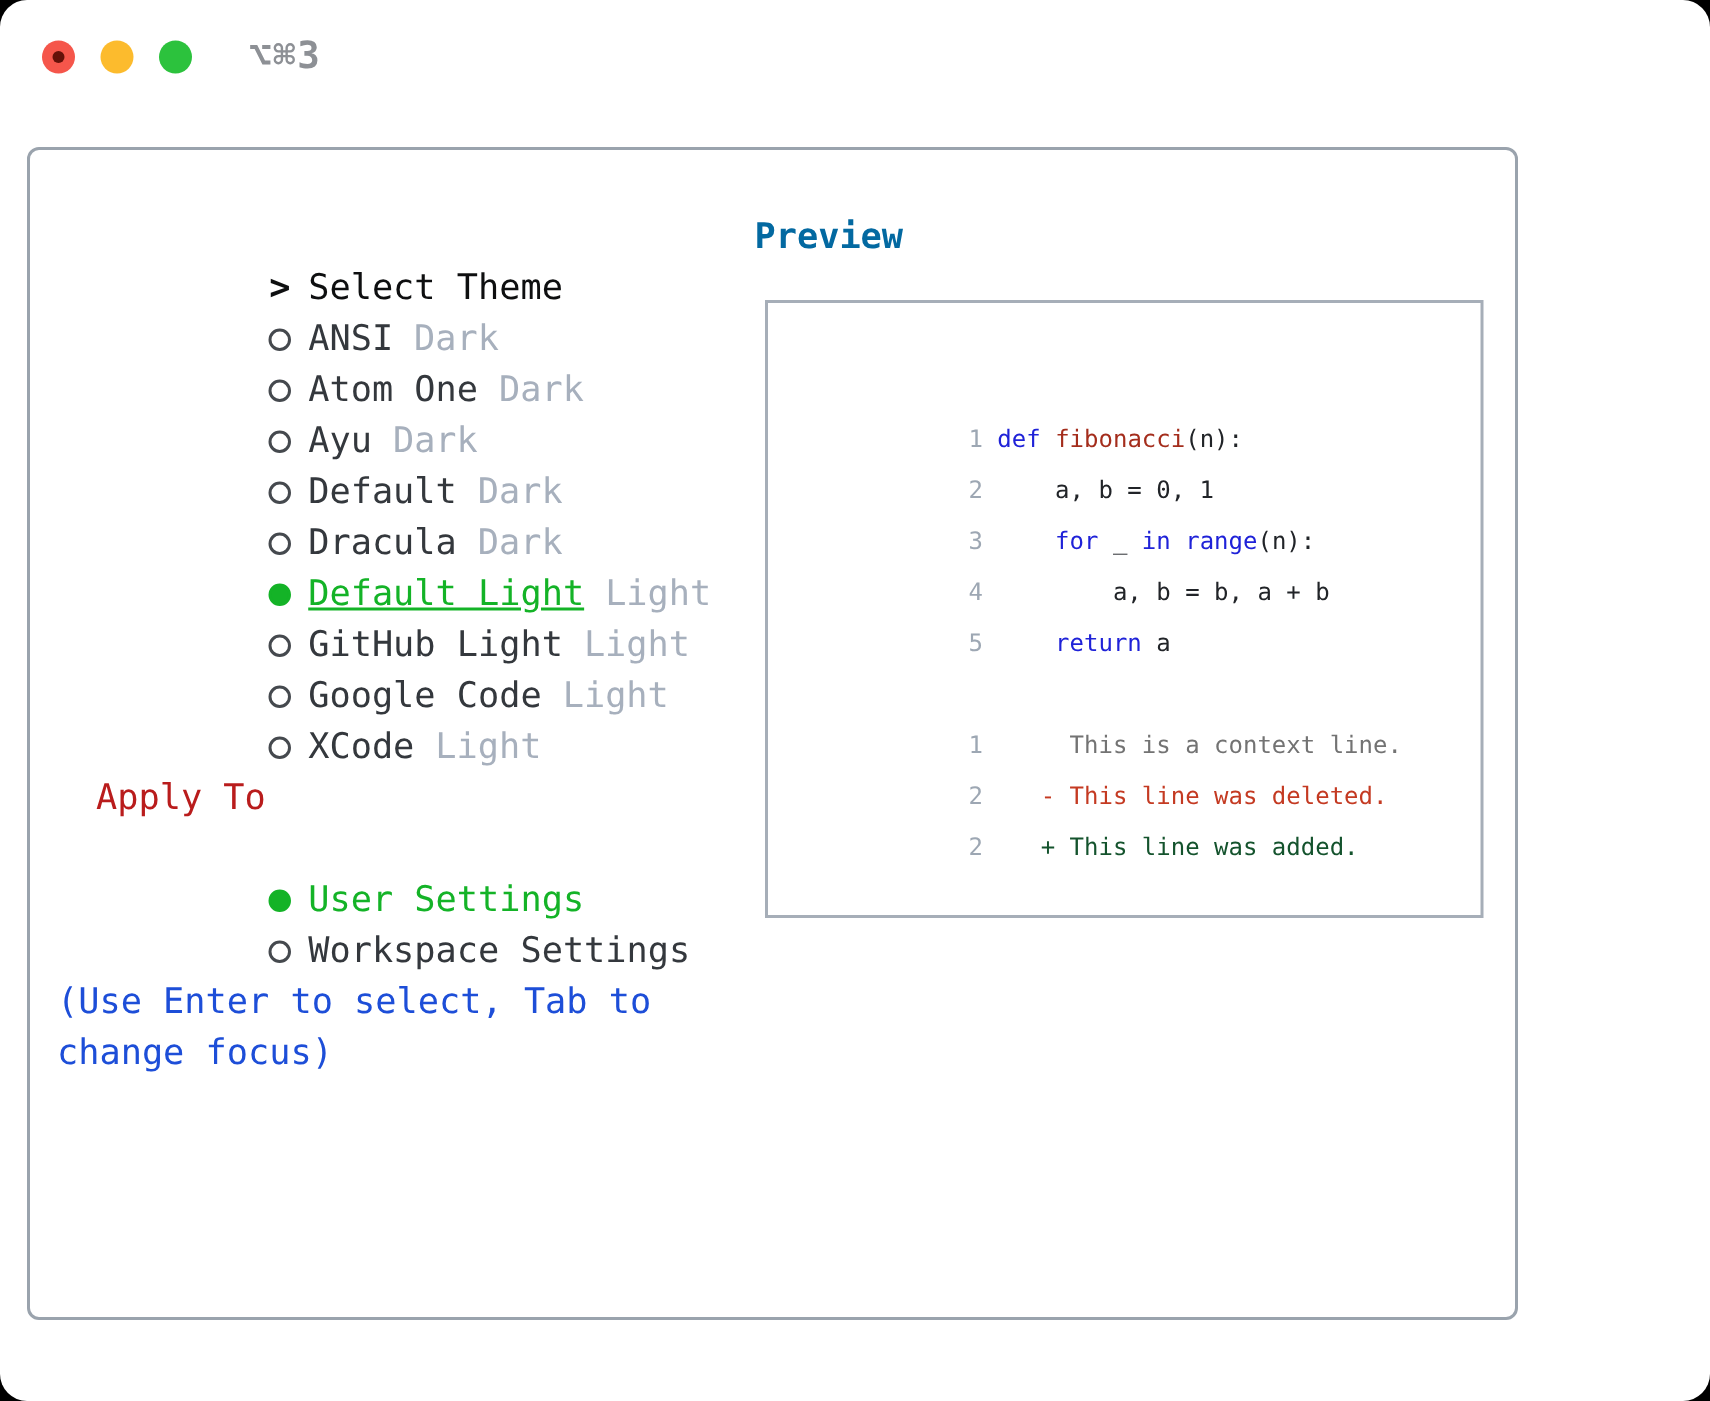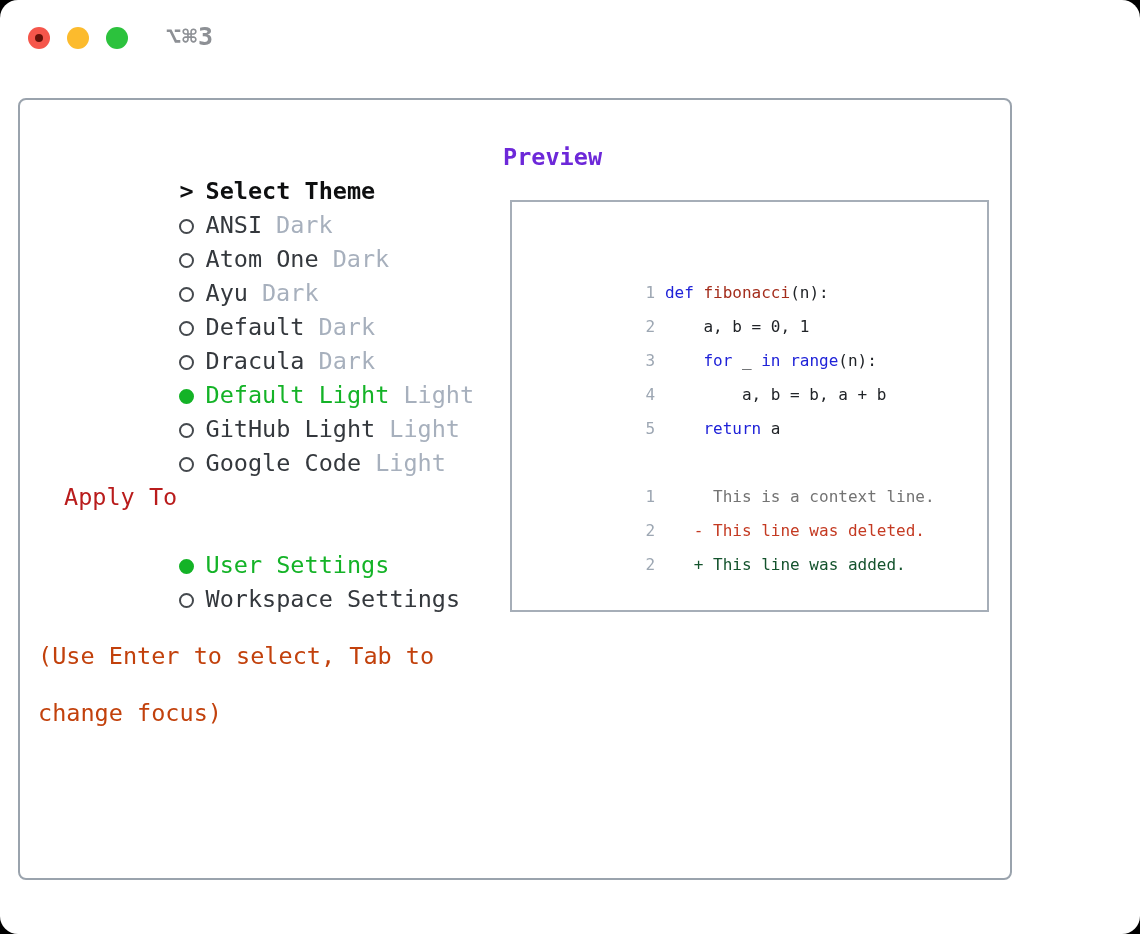--- a/index.html
+++ b/index.html
@@ -18,35 +18,35 @@
                 color:#8d9095;letter-spacing:1px;}
 
   
   .main-box{position:absolute;left:18px;top:98px;width:994px;height:782px;
             border:2px solid #9aa3ad;border-radius:8px;box-sizing:border-box;}
 
   
   .theme-list{position:absolute;left:18px;top:40px;font-size:23.5px;}
   .row{height:34px;line-height:34px;white-space:pre;}
   .hdr-marker{display:inline-block;width:26px;font-weight:bold;color:#0e0f10;}
-  .hdr-label{font-weight:bold;color:#0e0f10;}
+  .hdr-label{font-weight:normal;color:#0e0f10;}
   .radio{display:inline-block;width:15px;height:15px;border:2px solid #45494e;
          border-radius:50%;margin-right:11px;box-sizing:border-box;vertical-align:-1px;}
   .radio.sel{border-color:#14b327;background:#14b327;}
   .item-name{color:#34383d;}
-  .item.selected .item-name{color:#14b327;}
+  .item.selected .item-name{color:#14b327;text-decoration:underline;}
   .item-variant{color:#a7b0bd;margin-left:14px;}
   .section-label{color:#b91c1c;padding-left:26px;}
   .opt-label{color:#34383d;}
   .opt.selected .opt-label{color:#14b327;}
-  .hint{color:#c2410c;margin-top:23px;}
+  .hint{color:#1d4ed8;}
 
   
   .preview-label{position:absolute;left:483px;top:40px;height:34px;line-height:34px;
-                 font-size:23.5px;font-weight:bold;color:#6d28d9;}
+                 font-size:23.5px;font-weight:bold;color:#0369a1;}
   .preview-box{position:absolute;left:490px;top:100px;width:475px;height:408px;
                border:2px solid #a6aeb8;box-sizing:content-box;}
   .code{position:absolute;left:18px;top:40px;font-size:16px;}
   .line{height:34px;line-height:34px;white-space:pre;}
   .blank{height:34px;}
   .ln{color:#9da7b3;}
   .p{color:#212428;}
   .kw{color:#1f22d8;}
   .fn{color:#a42d1c;}
   .ctx{color:#737373;}
@@ -87,20 +87,23 @@
           <span class="radio"></span><span class="item-name">Dracula</span><span class="item-variant">Dark</span>
         </div>
         <div class="row item selected">
           <span class="radio sel"></span><span class="item-name">Default Light</span><span class="item-variant">Light</span>
         </div>
         <div class="row item">
           <span class="radio"></span><span class="item-name">GitHub Light</span><span class="item-variant">Light</span>
         </div>
         <div class="row item">
           <span class="radio"></span><span class="item-name">Google Code</span><span class="item-variant">Light</span>
+        </div>
+        <div class="row item">
+          <span class="radio"></span><span class="item-name">XCode</span><span class="item-variant">Light</span>
         </div>
 
         <div class="row blank"></div>
 
         <div class="row section-label">Apply To</div>
 
         <div class="row opt selected">
           <span class="radio sel"></span><span class="opt-label">User Settings</span>
         </div>
         <div class="row opt">

